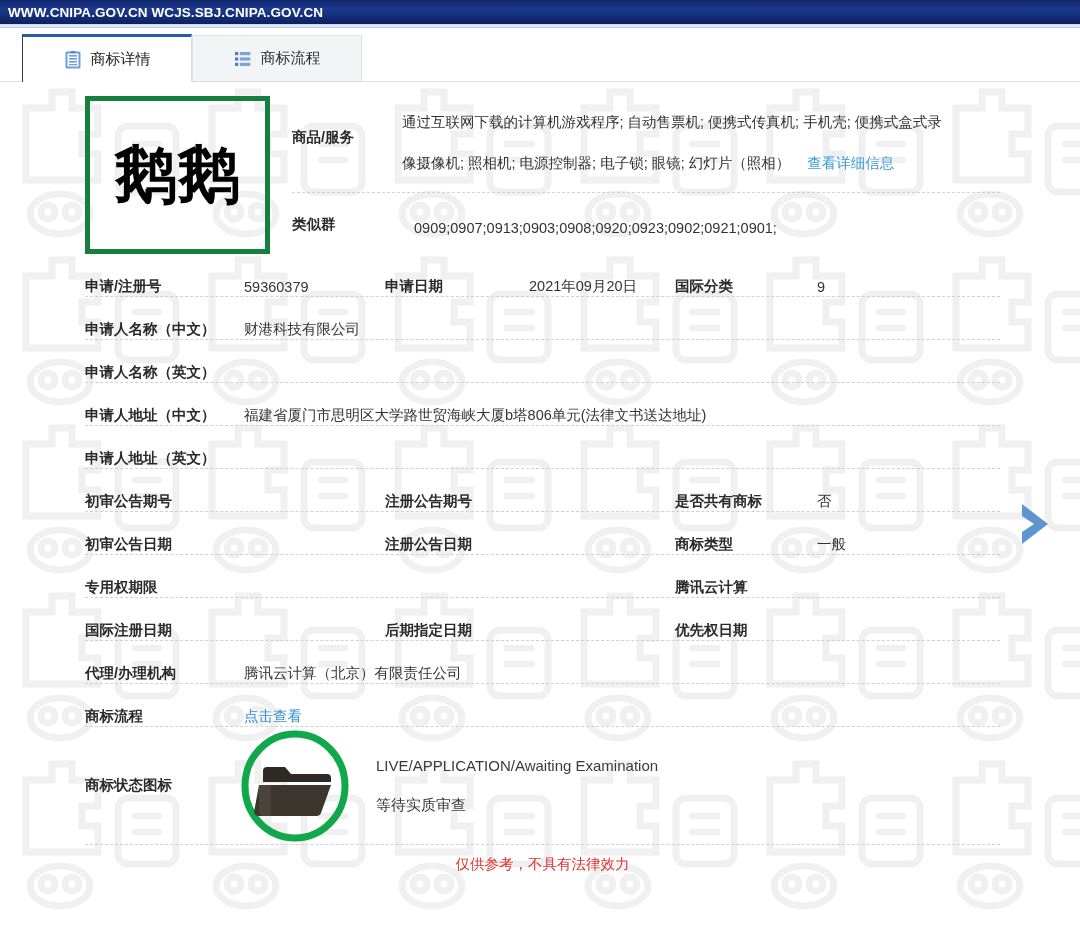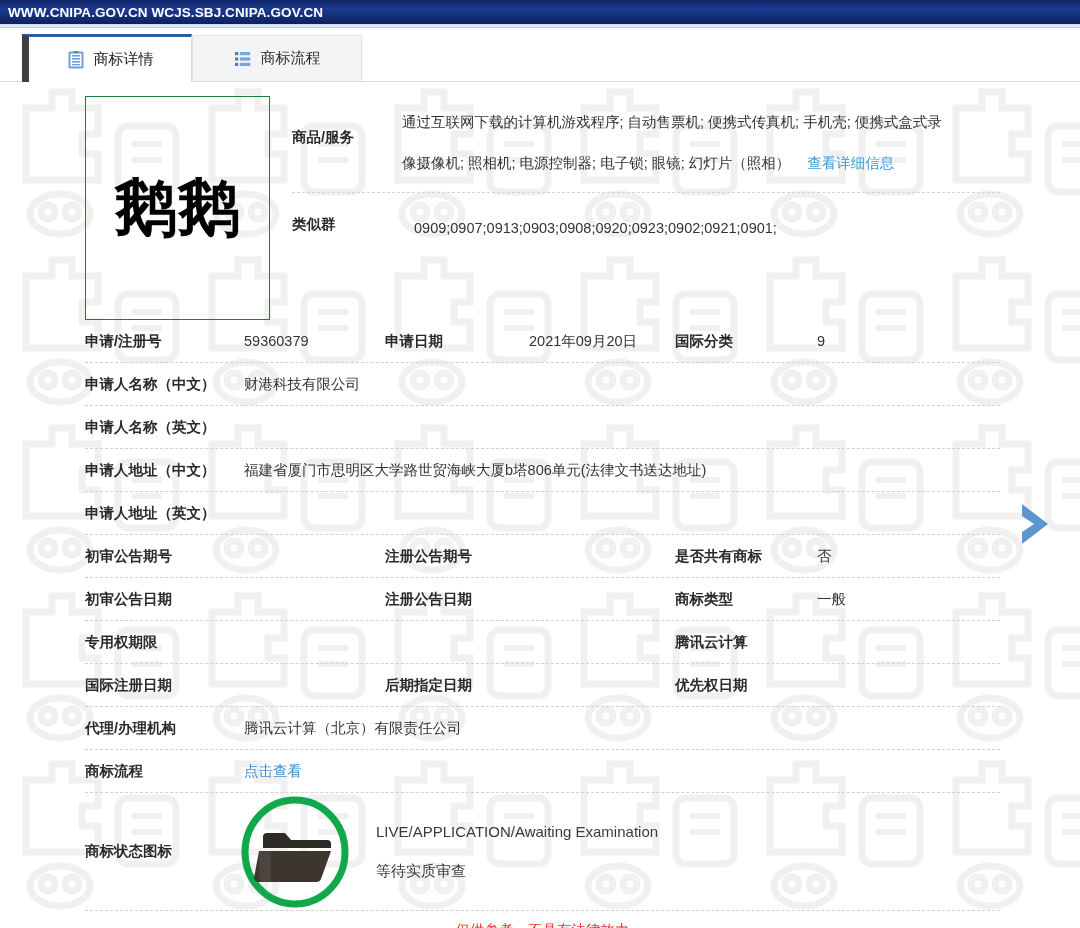--- a/index.html
+++ b/index.html
@@ -56,21 +56,21 @@
     color: #2b2b2b;
     cursor: pointer;
     position: relative;
     background: #f3f4f6;
     border: 1px solid #dfe2e7;
     border-bottom: none;
   }
   .tab.active {
     background: #ffffff;
     border-top: 3px solid #2a5cab;
-    border-left: 7px solid #404040;
+    border-left: 1px solid #404040;
     border-right: 1px solid #d8dce3;
     color: #1a1a1a;
     z-index: 2;
     margin-bottom: -1px;
     height: 48px;
   }
   .tab-icon { width: 18px; height: 18px; flex: 0 0 18px; }
 
   
   .content {
@@ -88,22 +88,22 @@
   }
   .panel {
     position: relative;
     z-index: 1;
     padding: 14px 80px 0 85px;
   }
 
   
   .topblock { display: flex; align-items: flex-start; }
   .mark-img {
-    width: 185px; height: 224px;
-    border: 1px solid #15803d;
+    width: 185px; height: 158px;
+    border: 5px solid #15803d;
     background: transparent;
     display: flex; align-items: center; justify-content: center;
     flex: 0 0 185px;
     position: relative;
     overflow: hidden;
   }
   .mark-text {
     font-family: "DejaVu Sans", "Liberation Sans", sans-serif;
     font-size: 62px; font-weight: bold; color: #000;
     letter-spacing: 1px; line-height: 1;
@@ -115,21 +115,21 @@
   .goods-row { display: flex; border-bottom: 1px dashed #d3d3d3; padding: 6px 0 8px; }
   .goods-row:last-child { border-bottom: none; gap: 12px; }
   .goods-lbl { flex: 0 0 110px; font-size: 14.5px; font-weight: bold; color: #2a2a2a; padding-top: 26px; }
   .goods-val { flex: 1; font-size: 14.5px; color: #333; line-height: 41px; }
   .goods-lbl.nopad { padding-top: 16px; }
   .goods-val.single { line-height: 34px; padding-top: 12px; }
   .detail-link { color: #3b9cd9; cursor: pointer; margin-left: 17px; }
 
   
   .frow {
-    display: flex; align-items: center;
+    display: flex; align-items: flex-end;
     height: 43px;
     border-bottom: 1px dashed #d0d0d0;
   }
   .frow .cell { display: flex; align-items: center; }
   .c1 { flex: 0 0 300px; }
   .c2 { flex: 0 0 290px; }
   .c3 { flex: 1; }
   .fl { font-size: 14.5px; font-weight: bold; color: #2a2a2a; white-space: nowrap; }
   .fv { font-size: 14.5px; color: #333; margin-left: 14px; white-space: nowrap; }
   .fl-w1 { width: 145px; }

